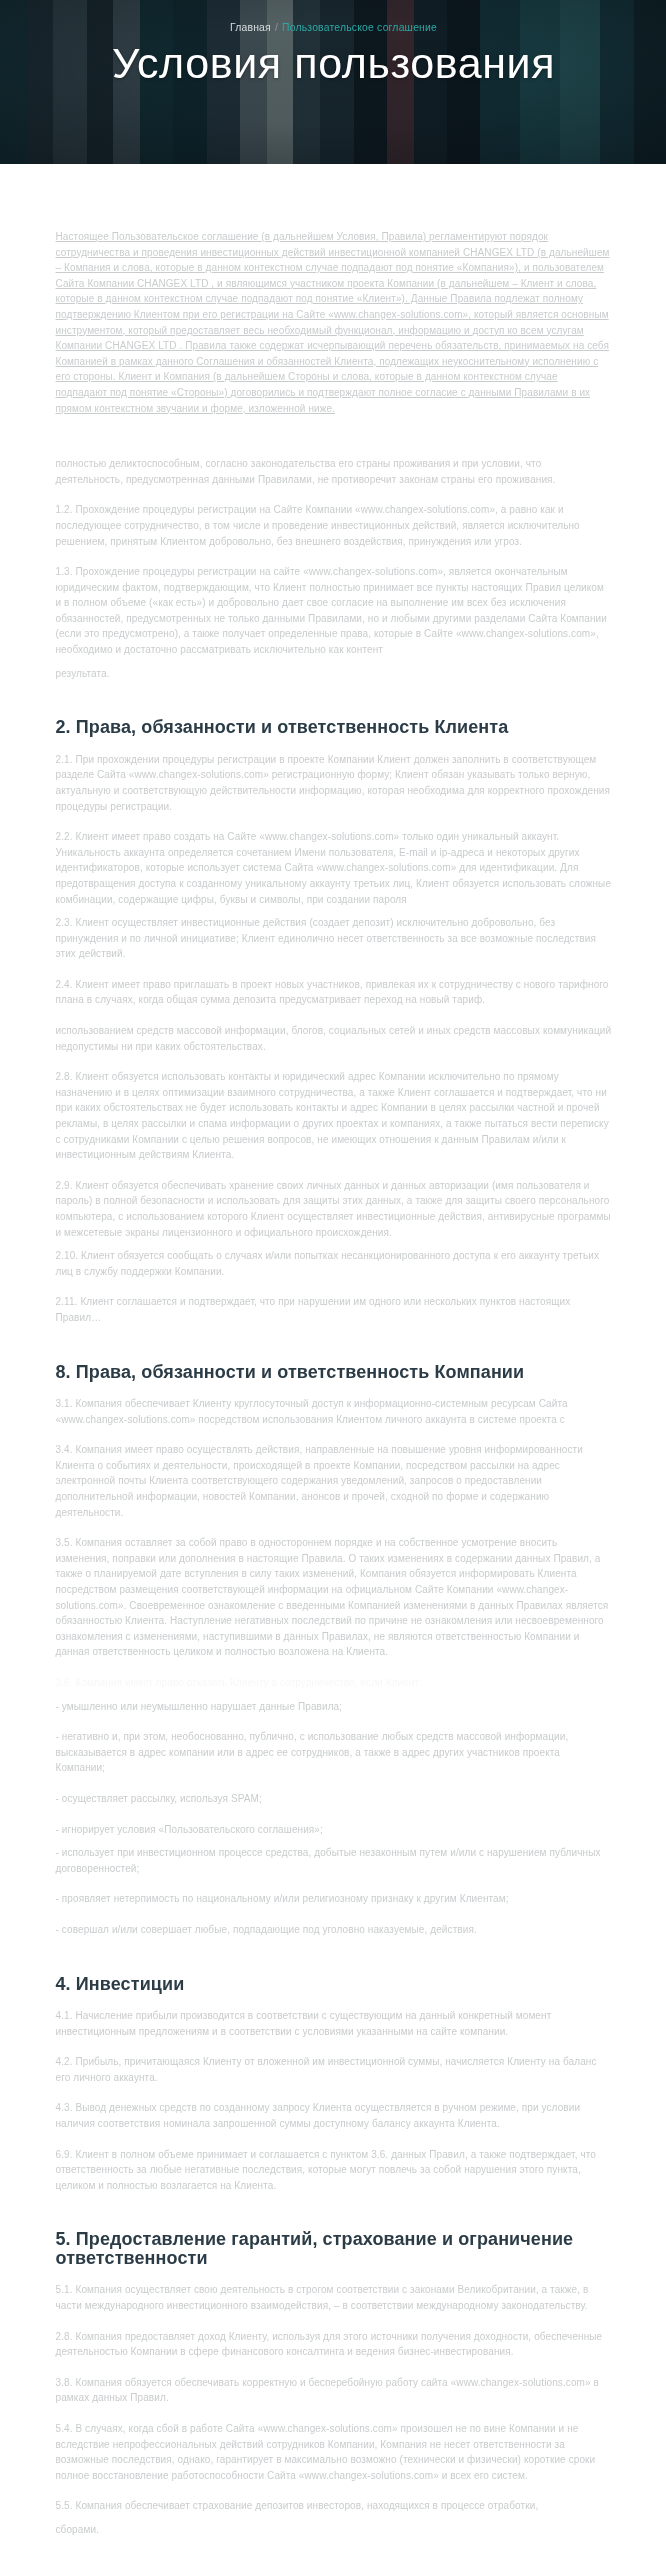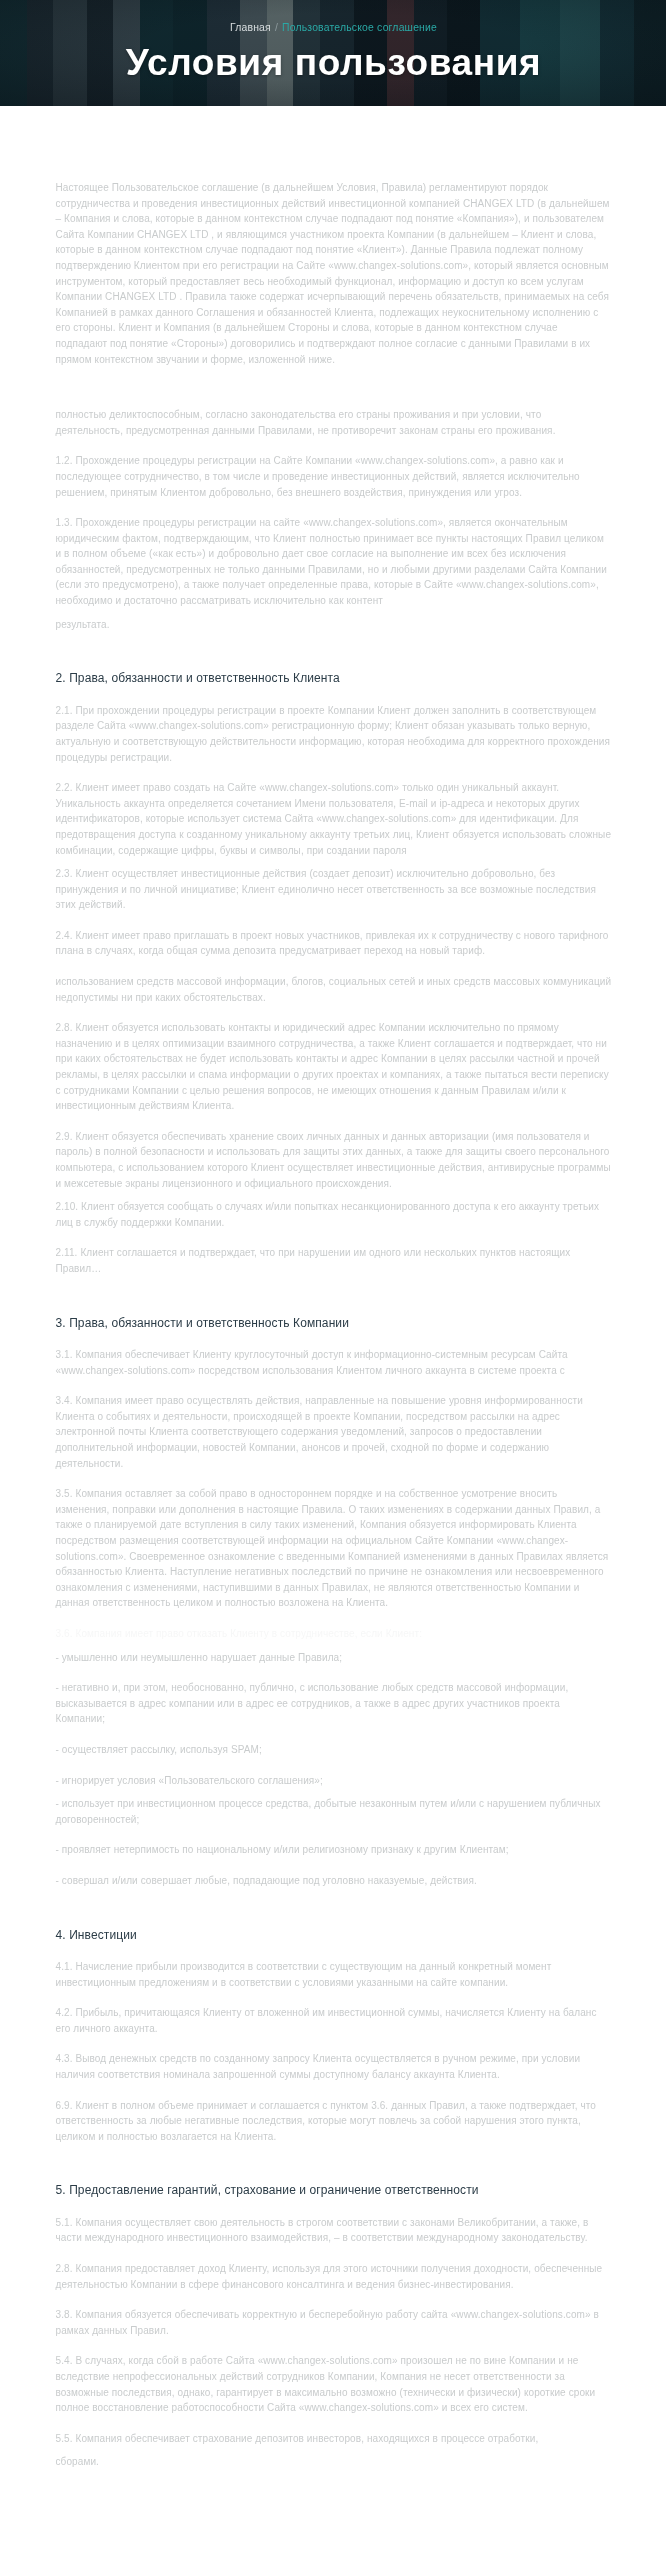--- a/index.html
+++ b/index.html
@@ -8,21 +8,21 @@
   body {
     width: 667px;
     min-height: 2576px;
     font-family: "Liberation Sans", "DejaVu Sans", sans-serif;
     overflow-x: hidden;
   }
 
   
   .hero {
     position: relative;
-    height: 106px;
+    height: 164px;
     width: 100%;
     background:
       linear-gradient(rgba(13,30,36,0.38), rgba(10,24,30,0.45)),
       linear-gradient(90deg,
         #16333a 0%, #16333a 4%, #232e37 4%, #232e37 8%,
         #3c4850 8%, #3c4850 13%, #1c252d 13%, #1c252d 17%,
         #46525a 17%, #46525a 21%, #122f36 21%, #122f36 26%,
         #0e272e 26%, #0e272e 31%, #273540 31%, #273540 36%,
         #5a656b 36%, #5a656b 40%, #828c8b 40%, #828c8b 44%,
         #2f3e46 44%, #2f3e46 48%, #1d2a33 48%, #1d2a33 53%,
@@ -47,49 +47,49 @@
   .breadcrumb {
     font-size: 10.4px;
     letter-spacing: 0.2px;
     color: #ccd3d5;
   }
   .breadcrumb .bc-home { color: #d9dee0; cursor: pointer; }
   .breadcrumb .bc-sep  { color: #8d9a9d; padding: 0 4px; }
   .breadcrumb .bc-cur  { color: #2aa9a6; }
   .hero-title {
     margin-top: 11.6px;
-    font-size: 37px;
+    font-size: 43px;
     line-height: 36px;
-    font-weight: 700;
+    font-weight: 400;
     letter-spacing: 0.6px;
     color: #ffffff;
     text-shadow: 0 1.2px 3.5px rgba(0,0,0,0.35);
   }
 
   
   .content {
     width: 556px;
     margin: 0 auto;
     padding: 65px 0 34px 0;
   }
   .para {
     font-size: 10px;
     line-height: 15.6px;
     color: #c9cccd;
     margin-top: 15px;
     letter-spacing: 0.1px;
   }
-  .para.first { margin-top: 9px; }
+  .para.first { margin-top: 0; text-decoration: underline; }
   .para.tight { margin-top: 8px; }
   .para.gap   { margin-top: 40px; }
   .para.faded { opacity: 0.16; }
   .sec-h {
-    font-size: 12px;
+    font-size: 18px;
     line-height: 18.5px;
-    font-weight: 400;
+    font-weight: 700;
     color: #2b3c47;
     margin-top: 37px;
     letter-spacing: 0.1px;
   }
 </style>
 </head>
 <body>
 
 <header class="hero">
   <div class="hero-inner">
@@ -109,21 +109,21 @@
     <h2 class="sec-h">2. Права, обязанности и ответственность Клиента</h2>
     <p class="para">2.1. При прохождении процедуры регистрации в проекте Компании Клиент должен заполнить в соответствующем разделе Сайта «www.changex-solutions.com» регистрационную форму; Клиент обязан указывать только верную, актуальную и соответствующую действительности информацию, которая необходима для корректного прохождения процедуры регистрации.</p>
     <p class="para">2.2. Клиент имеет право создать на Сайте «www.changex-solutions.com» только один уникальный аккаунт. Уникальность аккаунта определяется сочетанием Имени пользователя, E-mail и ip-адреса и некоторых других идентификаторов, которые использует система Сайта «www.changex-solutions.com» для идентификации. Для предотвращения доступа к созданному уникальному аккаунту третьих лиц, Клиент обязуется использовать сложные комбинации, содержащие цифры, буквы и символы, при создании пароля</p>
     <p class="para tight">2.3. Клиент осуществляет инвестиционные действия (создает депозит) исключительно добровольно, без принуждения и по личной инициативе; Клиент единолично несет ответственность за все возможные последствия этих действий.</p>
     <p class="para">2.4. Клиент имеет право приглашать в проект новых участников, привлекая их к сотрудничеству с нового тарифного плана в случаях, когда общая сумма депозита предусматривает переход на новый тариф.</p>
     <p class="para">использованием средств массовой информации, блогов, социальных сетей и иных средств массовых коммуникаций недопустимы ни при каких обстоятельствах.</p>
     <p class="para">2.8. Клиент обязуется использовать контакты и юридический адрес Компании исключительно по прямому назначению и в целях оптимизации взаимного сотрудничества, а также Клиент соглашается и подтверждает, что ни при каких обстоятельствах не будет использовать контакты и адрес Компании в целях рассылки частной и прочей рекламы, в целях рассылки и спама информации о других проектах и компаниях, а также пытаться вести переписку с сотрудниками Компании с целью решения вопросов, не имеющих отношения к данным Правилам и/или к инвестиционным действиям Клиента.</p>
     <p class="para">2.9. Клиент обязуется обеспечивать хранение своих личных данных и данных авторизации (имя пользователя и пароль) в полной безопасности и использовать для защиты этих данных, а также для защиты своего персонального компьютера, с использованием которого Клиент осуществляет инвестиционные действия, антивирусные программы и межсетевые экраны лицензионного и официального происхождения.</p>
     <p class="para tight">2.10. Клиент обязуется сообщать о случаях и/или попытках несанкционированного доступа к его аккаунту третьих лиц в службу поддержки Компании.</p>
     <p class="para">2.11. Клиент соглашается и подтверждает, что при нарушении им одного или нескольких пунктов настоящих Правил…</p>
-    <h2 class="sec-h">3. Права, обязанности и ответственность Компании</h2>
+    <h2 class="sec-h">8. Права, обязанности и ответственность Компании</h2>
     <p class="para">3.1. Компания обеспечивает Клиенту круглосуточный доступ к информационно-системным ресурсам Сайта «www.changex-solutions.com» посредством использования Клиентом личного аккаунта в системе проекта с</p>
     <p class="para">3.4. Компания имеет право осуществлять действия, направленные на повышение уровня информированности Клиента о событиях и деятельности, происходящей в проекте Компании, посредством рассылки на адрес электронной почты Клиента соответствующего содержания уведомлений, запросов о предоставлении дополнительной информации, новостей Компании, анонсов и прочей, сходной по форме и содержанию деятельности.</p>
     <p class="para">3.5. Компания оставляет за собой право в одностороннем порядке и на собственное усмотрение вносить изменения, поправки или дополнения в настоящие Правила. О таких изменениях в содержании данных Правил, а также о планируемой дате вступления в силу таких изменений, Компания обязуется информировать Клиента посредством размещения соответствующей информации на официальном Сайте Компании «www.changex-solutions.com». Своевременное ознакомление с введенными Компанией изменениями в данных Правилах является обязанностью Клиента. Наступление негативных последствий по причине не ознакомления или несвоевременного ознакомления с изменениями, наступившими в данных Правилах, не являются ответственностью Компании и данная ответственность целиком и полностью возложена на Клиента.</p>
     <p class="para faded">3.6. Компания имеет право отказать Клиенту в сотрудничестве, если Клиент:</p>
     <p class="para tight">- умышленно или неумышленно нарушает данные Правила;</p>
     <p class="para">- негативно и, при этом, необоснованно, публично, с использование любых средств массовой информации, высказывается в адрес компании или в адрес ее сотрудников, а также в адрес других участников проекта Компании;</p>
     <p class="para">- осуществляет рассылку, используя SPAM;</p>
     <p class="para">- игнорирует условия «Пользовательского соглашения»;</p>
     <p class="para tight">- использует при инвестиционном процессе средства, добытые незаконным путем и/или с нарушением публичных договоренностей;</p>
     <p class="para">- проявляет нетерпимость по национальному и/или религиозному признаку к другим Клиентам;</p>

